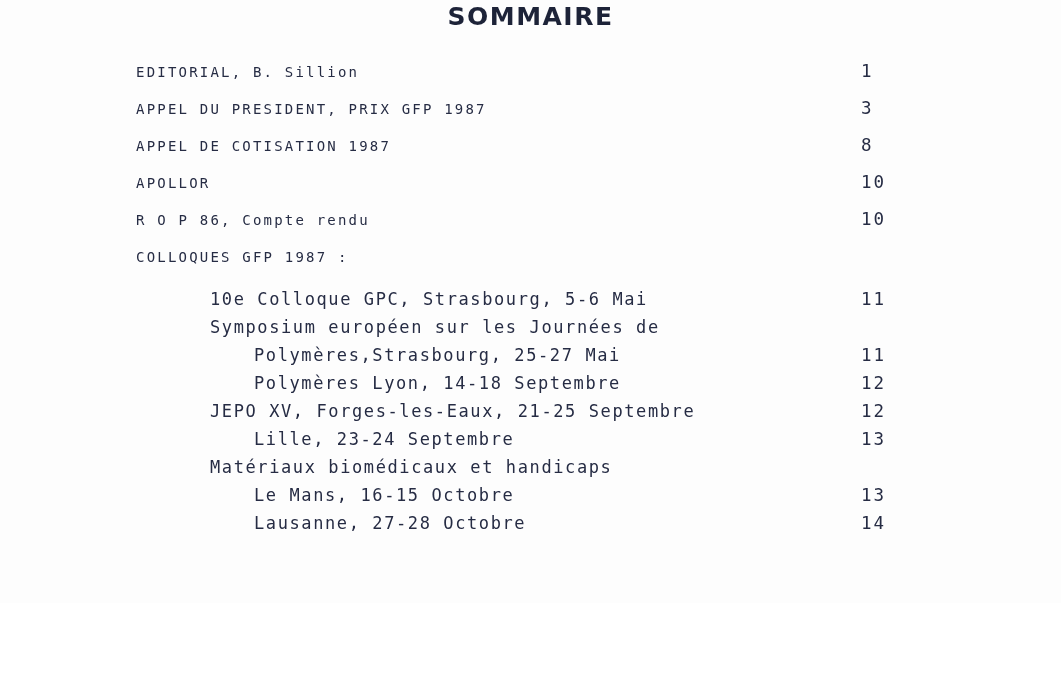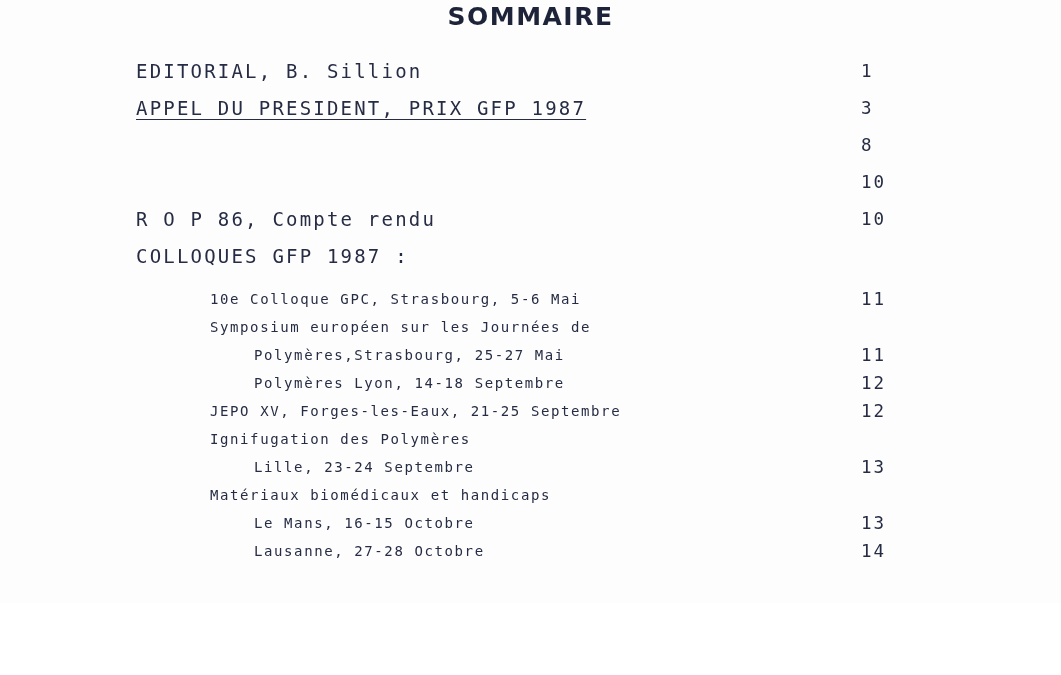--- a/index.html
+++ b/index.html
@@ -41,58 +41,56 @@
     height: 37px;
     line-height: 37px;
     white-space: nowrap;
   }
   .row.sub {
     height: 28px;
     line-height: 28px;
   }
   .label {
     display: inline-block;
-    font-size: 19px;
+    font-size: 14px;
     letter-spacing: 2.2px;
     color: #262c44;
   }
   .label.underline {
-    text-decoration: underline;
     text-underline-offset: 4px;
   }
   .page-num {
     position: absolute;
     left: 725px;
     top: 0;
     font-size: 17.5px;
     letter-spacing: 2px;
     color: #262c44;
   }
   .indent1 { padding-left: 74px; }
   .indent2 { padding-left: 118px; }
-  .sub .label { font-size: 14px; letter-spacing: 1.6px; }
+  .sub .label { font-size: 17px; letter-spacing: 1.6px; }
   .gap-small { height: 10px; }
 </style>
 </head>
 <body>
 
 <div class="page">
   <h1 class="title">SOMMAIRE</h1>
   <div class="toc" id="toc">
       <div class="row"><span class="label">EDITORIAL, B. Sillion</span><span class="page-num">1</span></div>
       <div class="row"><span class="label underline">APPEL DU PRESIDENT, PRIX GFP 1987</span><span class="page-num">3</span></div>
-      <div class="row"><span class="page-num">8</span></div>
-      <div class="row"><span class="page-num">10</span></div>
+      <div class="row"><span class="label underline">APPEL DE COTISATION 1987</span><span class="page-num">8</span></div>
+      <div class="row"><span class="label">APOLLOR</span><span class="page-num">10</span></div>
       <div class="row"><span class="label">R O P 86, Compte rendu</span><span class="page-num">10</span></div>
       <div class="row"><span class="label">COLLOQUES GFP 1987 :</span></div>
       <div class="gap-small"></div>
       <div class="row sub"><span class="label indent1">10e Colloque GPC, Strasbourg, 5-6 Mai</span><span class="page-num">11</span></div>
       <div class="row sub"><span class="label indent1">Symposium européen sur les Journées de</span></div>
       <div class="row sub"><span class="label indent2">Polymères,Strasbourg, 25-27 Mai</span><span class="page-num">11</span></div>
       <div class="row sub"><span class="label indent2">Polymères Lyon, 14-18 Septembre</span><span class="page-num">12</span></div>
       <div class="row sub"><span class="label indent1">JEPO XV, Forges-les-Eaux, 21-25 Septembre</span><span class="page-num">12</span></div>
-      <div class="row sub"><span class="label indent1">Ignifugation des Polymères</span></div>
       <div class="row sub"><span class="label indent2">Lille, 23-24 Septembre</span><span class="page-num">13</span></div>
       <div class="row sub"><span class="label indent1">Matériaux biomédicaux et handicaps</span></div>
       <div class="row sub"><span class="label indent2">Le Mans, 16-15 Octobre</span><span class="page-num">13</span></div>
       <div class="row sub"><span class="label indent2">Lausanne, 27-28 Octobre</span><span class="page-num">14</span></div>
     </div>
 </div>
 
 </body></html>

